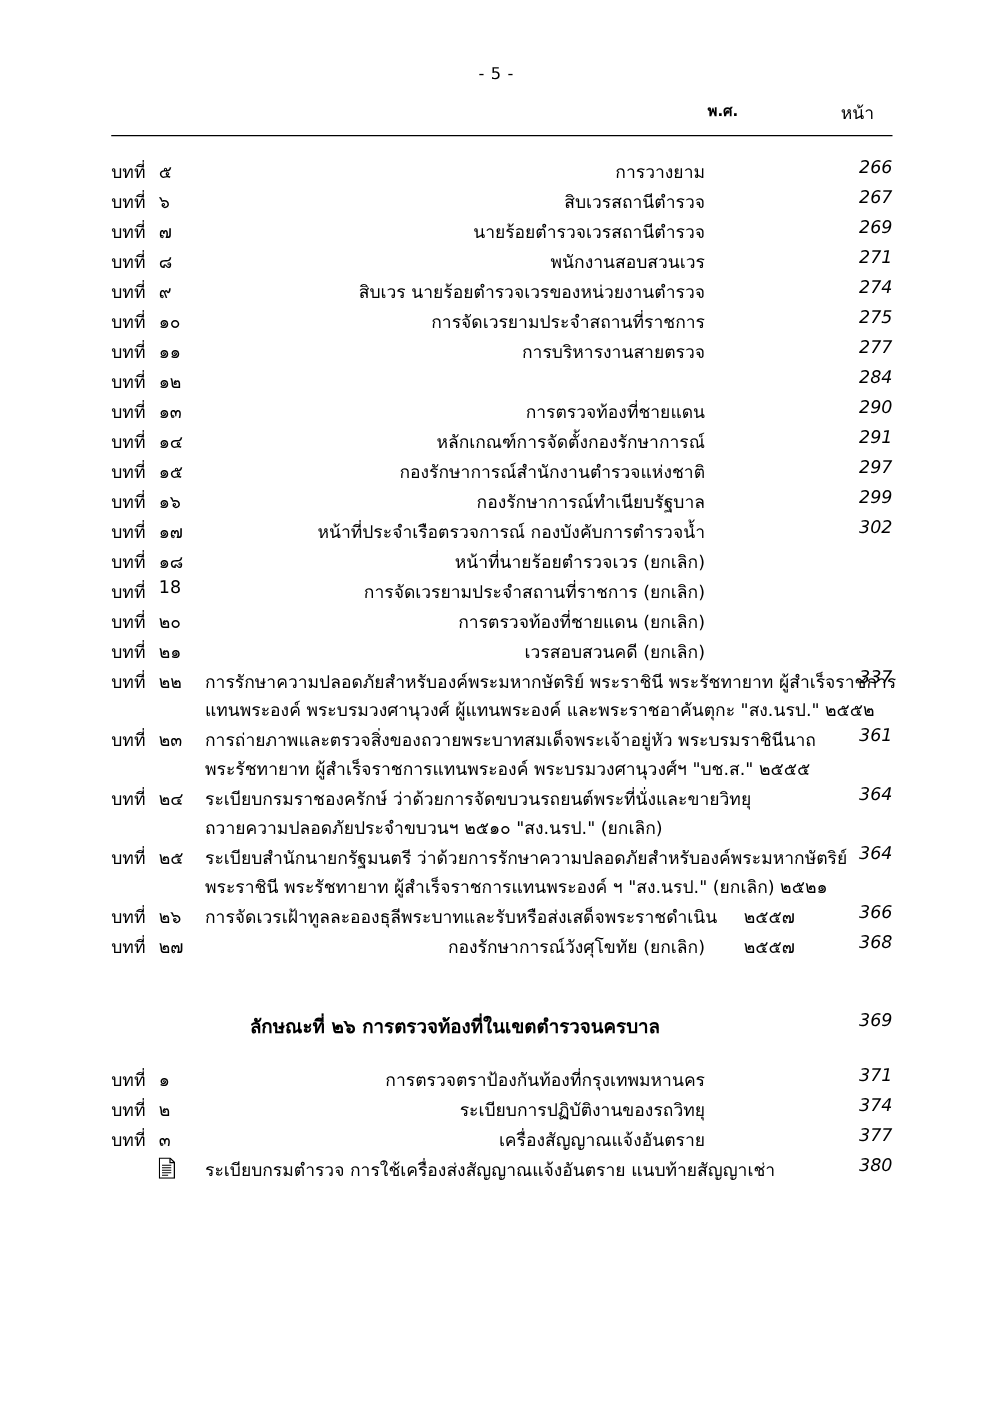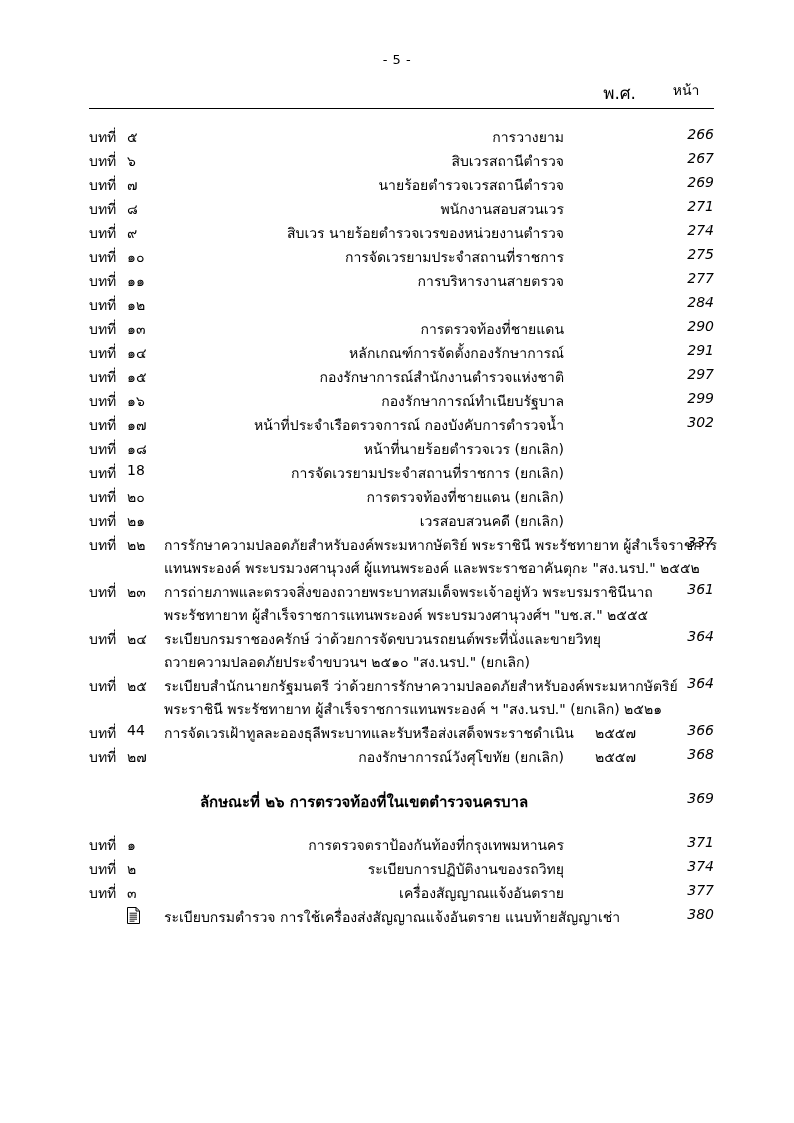--- a/index.html
+++ b/index.html
@@ -35,22 +35,23 @@
     top: 79px;
     left: 89px;
     width: 625px;
     height: 22px;
   }
   .col-head-year {
     position: absolute;
     right: 78px;
     top: 0;
     width: 70px;
-    text-align: right;
-    font-size: 17px;
+    text-align: left;
+    font-size: 12px;
+    font-weight: bold;
   }
   .col-head-page {
     position: absolute;
     right: 0;
     top: 0;
     width: 56px;
     text-align: center;
     font-size: 14px;
   }
   .rule {
@@ -132,21 +133,21 @@
     text-align: right;
     font-size: 14px;
     white-space: nowrap;
     font-style: italic;
   }
   .spacer {
     height: 18px;
   }
   .section-head {
     position: relative;
-    margin-top: 2px;
+    margin-top: 21px;
   }
   .section-head-l1 {
     position: relative;
     height: 26px;
   }
   .section-head-l2 {
     position: relative;
     height: 26px;
   }
   .sh-text1 {
@@ -393,21 +394,21 @@
           <span class="year"></span>
           <span class="pageno">364</span>
         </div>
         <div class="cont-line">
           <span class="cont-text">พระราชินี พระรัชทายาท ผู้สำเร็จราชการแทนพระองค์ ฯ  "สง.นรป."  (ยกเลิก)   ๒๕๒๑</span>
         </div>
       </div>
       <div class="row">
         <div class="row-main">
           <span class="ch-label">บทที่</span>
-          <span class="ch-num">44</span>
+          <span class="ch-num">๒๖</span>
           <span class="ch-title">การจัดเวรเฝ้าทูลละอองธุลีพระบาทและรับหรือส่งเสด็จพระราชดำเนิน</span>
           <span class="year">๒๕๕๗</span>
           <span class="pageno">366</span>
         </div>
       </div>
       <div class="row">
         <div class="row-main">
           <span class="ch-label">บทที่</span>
           <span class="ch-num">๒๗</span>
           <span class="ch-title">กองรักษาการณ์วังศุโขทัย   (ยกเลิก)</span>

